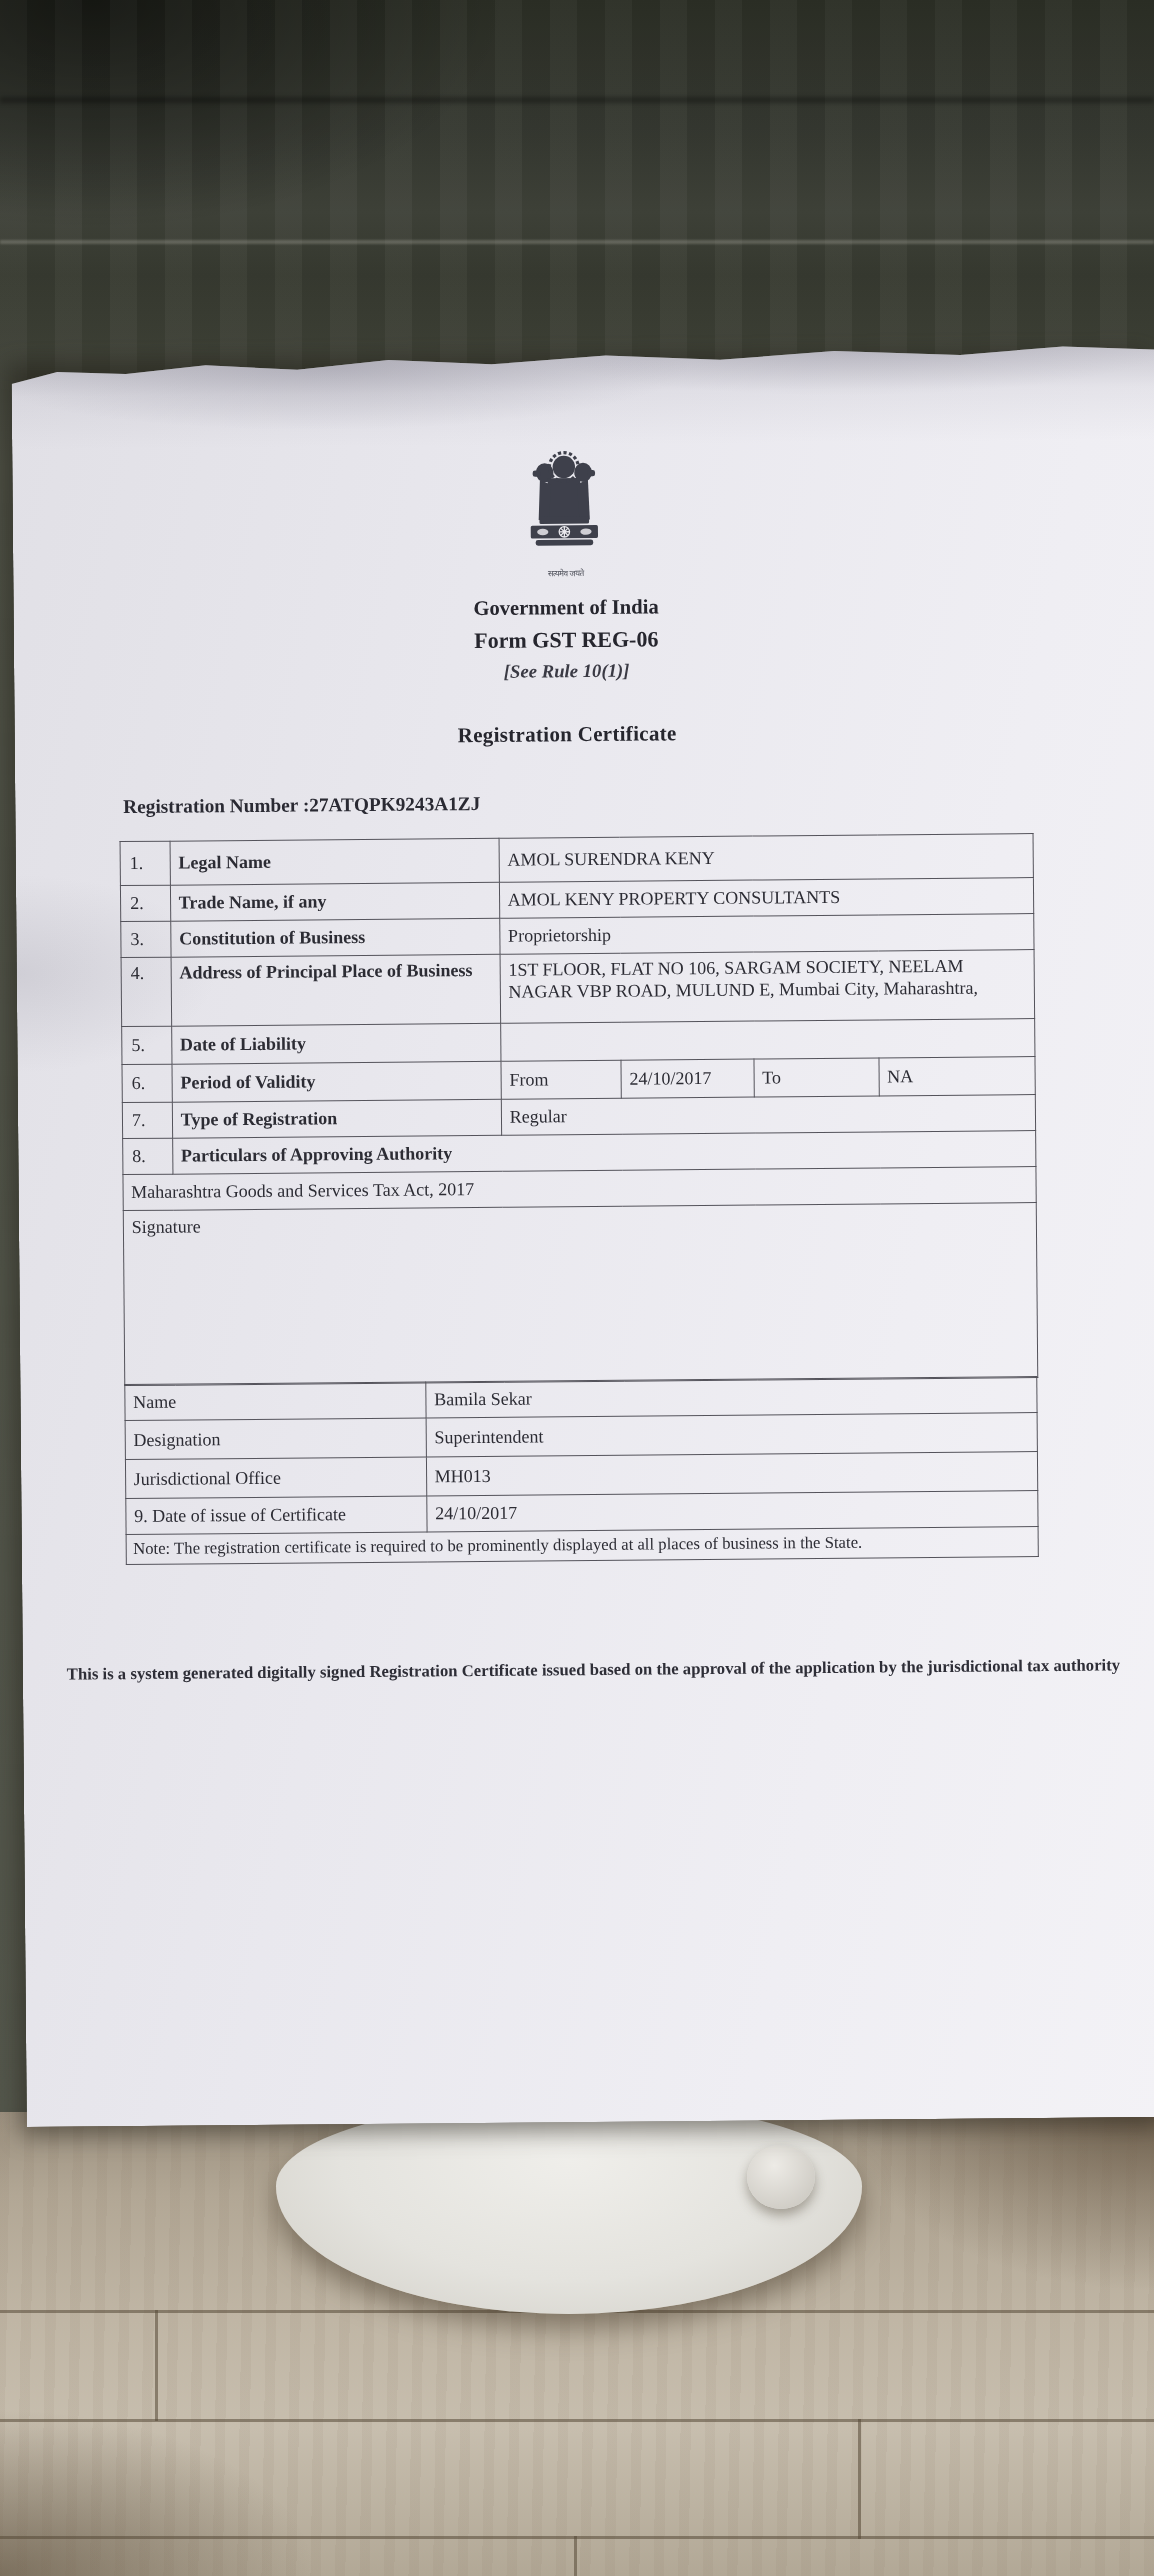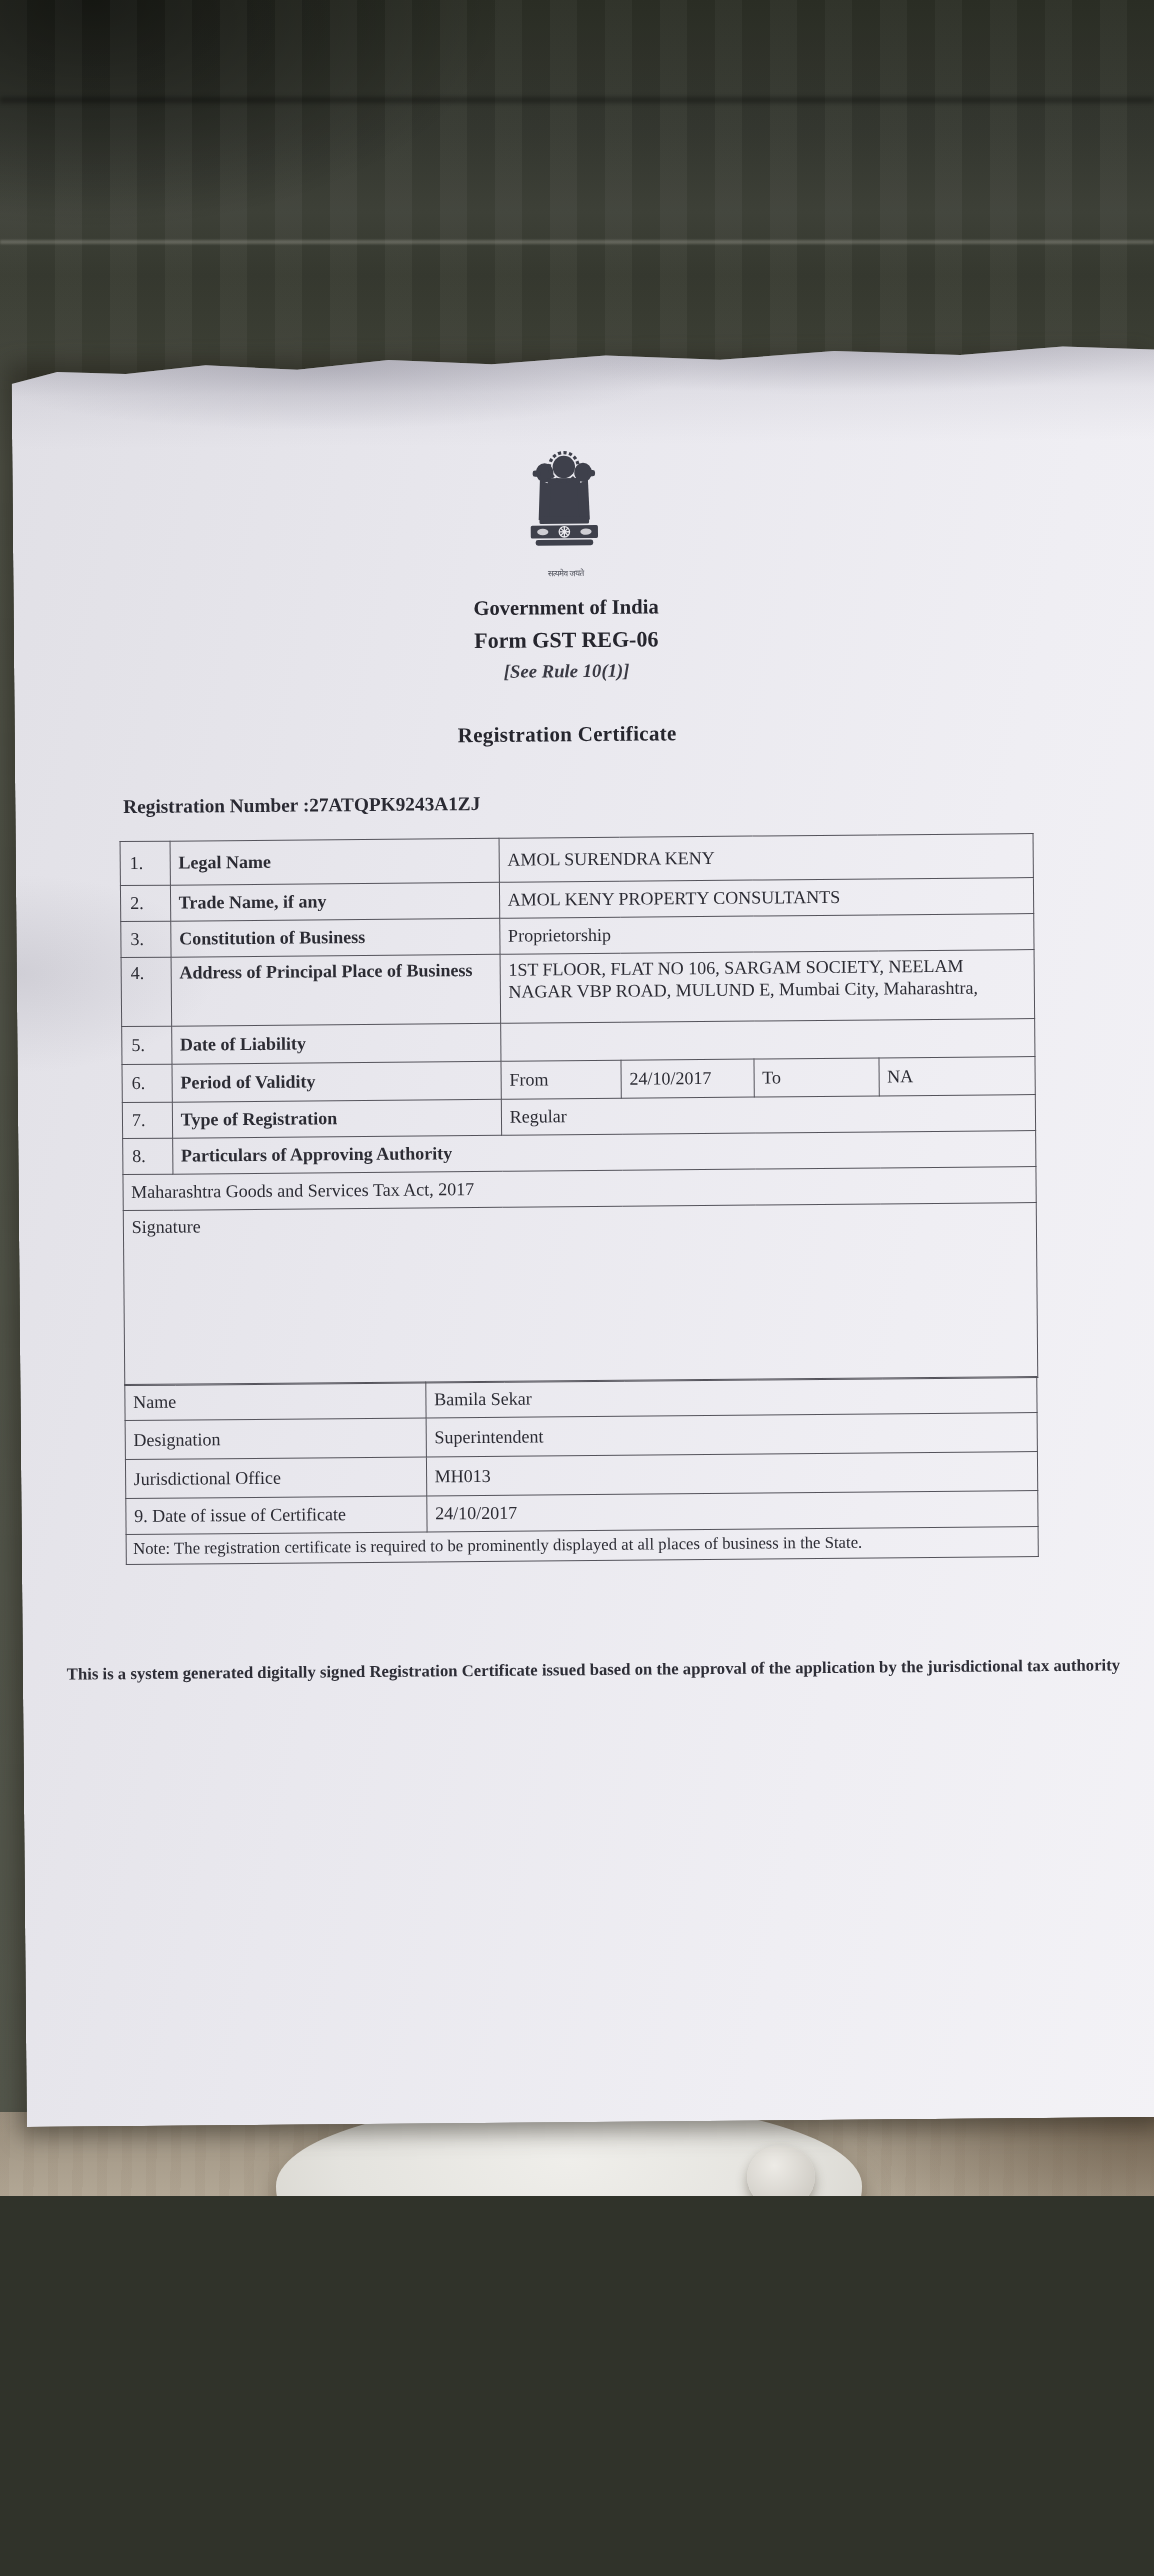--- a/index.html
+++ b/index.html
@@ -1,21 +1,21 @@
 <!DOCTYPE html>
 <html style="font-size:10.3px"><head>
 <meta charset="utf-8">
 <style>
   html,body{margin:0;padding:0;}
   body{
     width:1154px;height:2576px;overflow:hidden;position:relative;
     background:#30332a;
     font-family:"Liberation Serif","DejaVu Serif",serif;
   }
-  .scene{position:absolute;left:0;top:0;width:1154px;height:2196px;overflow:hidden;}
+  .scene{position:absolute;left:0;top:0;width:1154px;height:2576px;overflow:hidden;}
 
   
   .bg-top{
     position:absolute;left:0;top:0;width:1154px;height:2119px;
     background:
       repeating-linear-gradient(90deg, rgba(255,255,255,0.025) 0 27px, rgba(0,0,0,0.05) 27px 55px),
       radial-gradient(ellipse 60% 18% at 8% 0%, rgba(0,0,0,0.5), transparent 60%),
       linear-gradient(180deg,#2c2f26 0%, #363931 6%, #40433a 10%, #383b31 13%, #484b40 22%, #4e5146 100%);
   }
   .plank-line-light{position:absolute;left:0;top:240px;width:1154px;height:3.9px;background:rgba(195,195,178,0.28);filter:blur(1.3px);}

